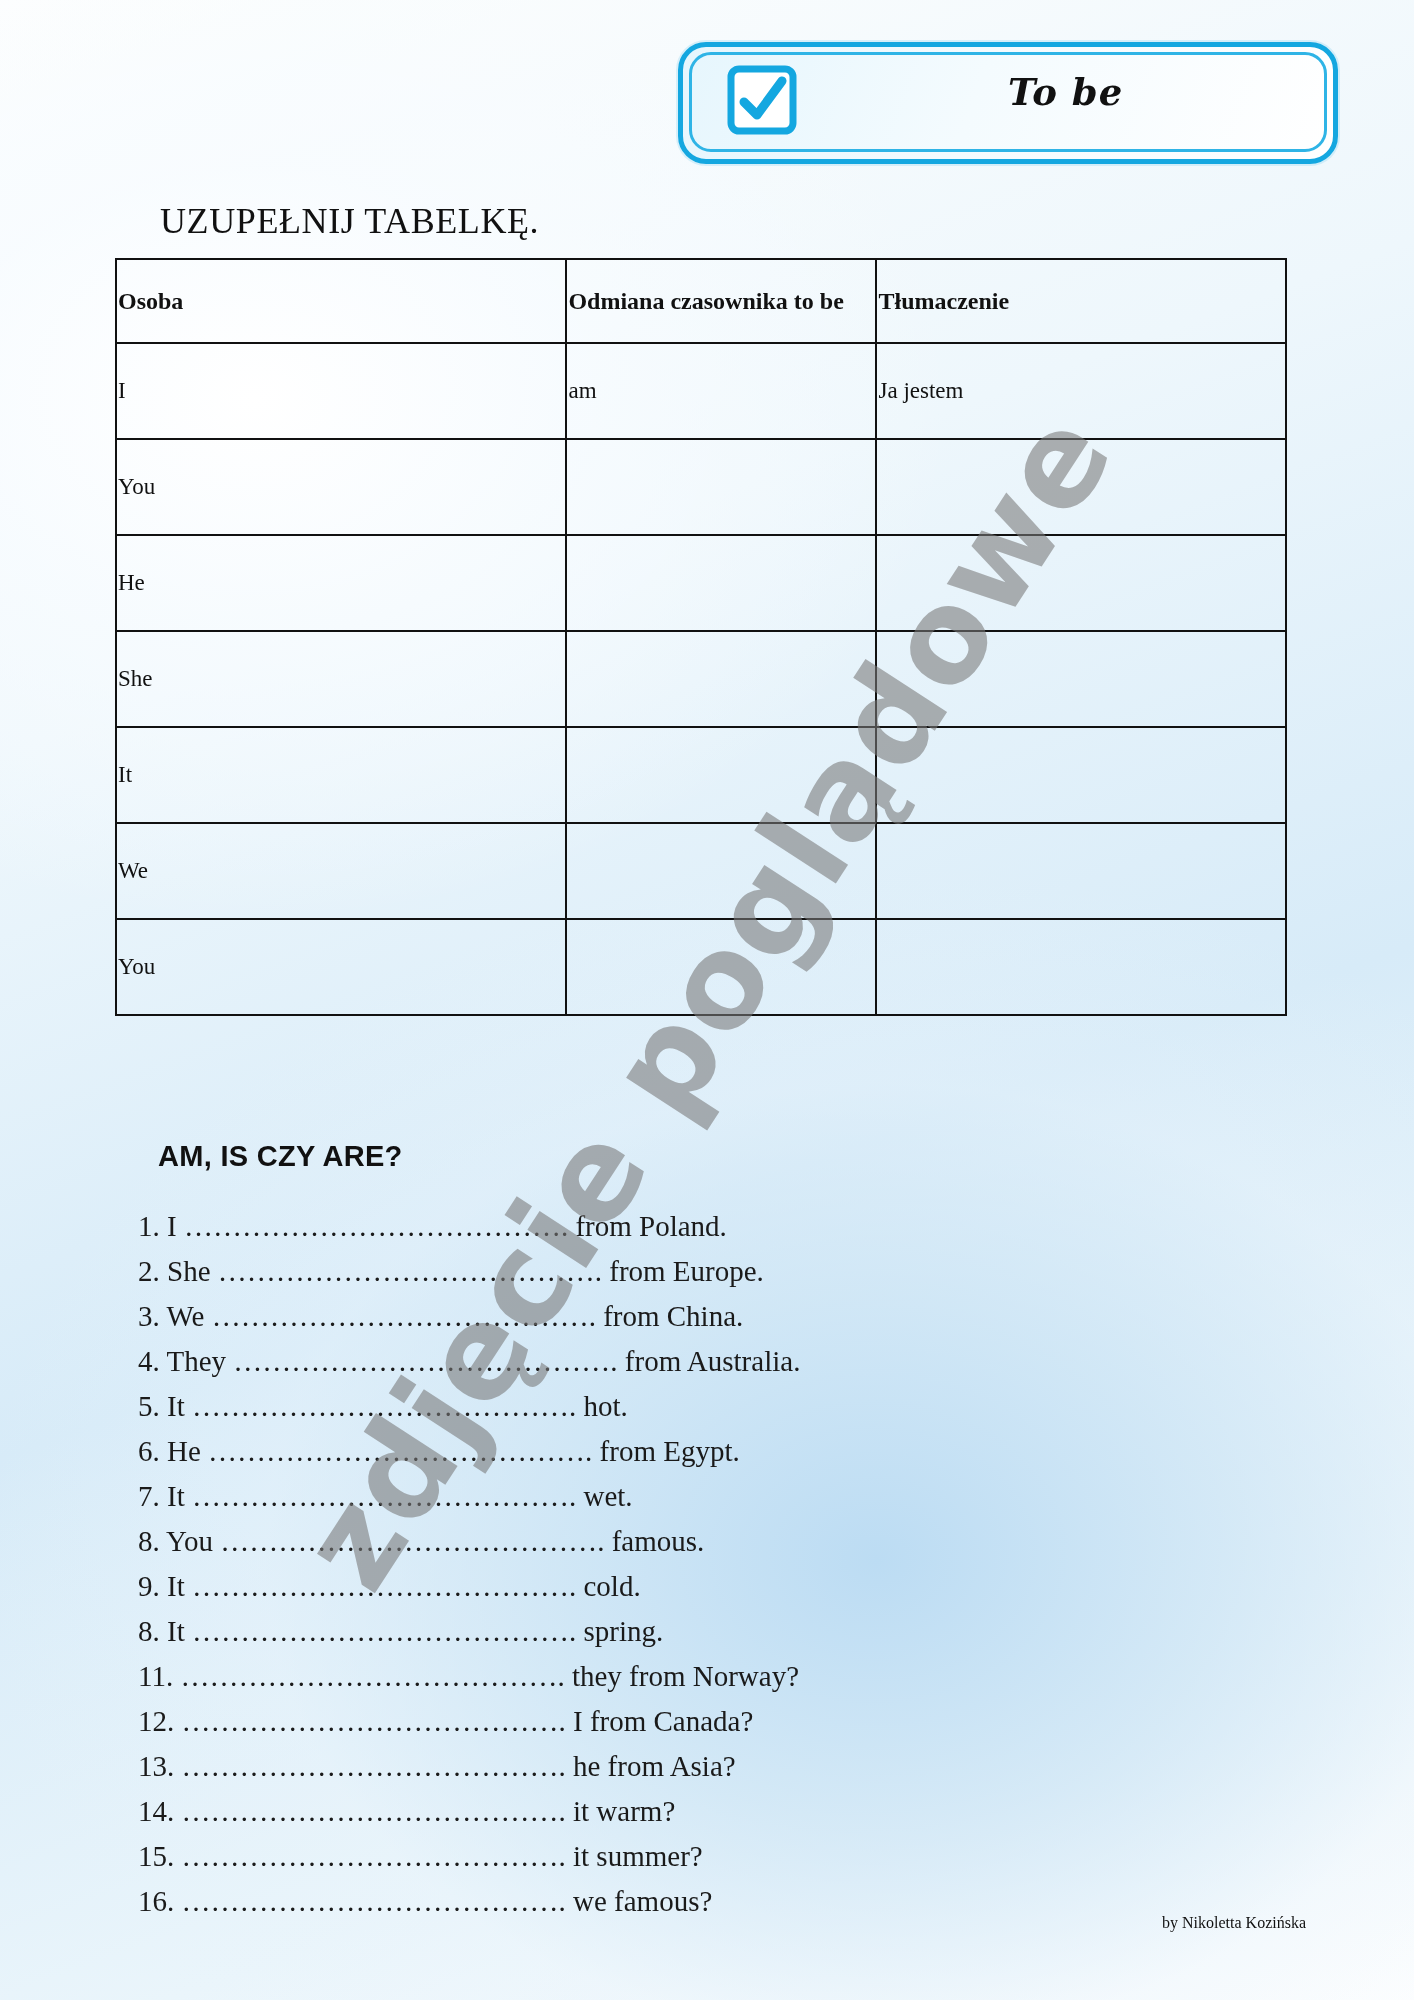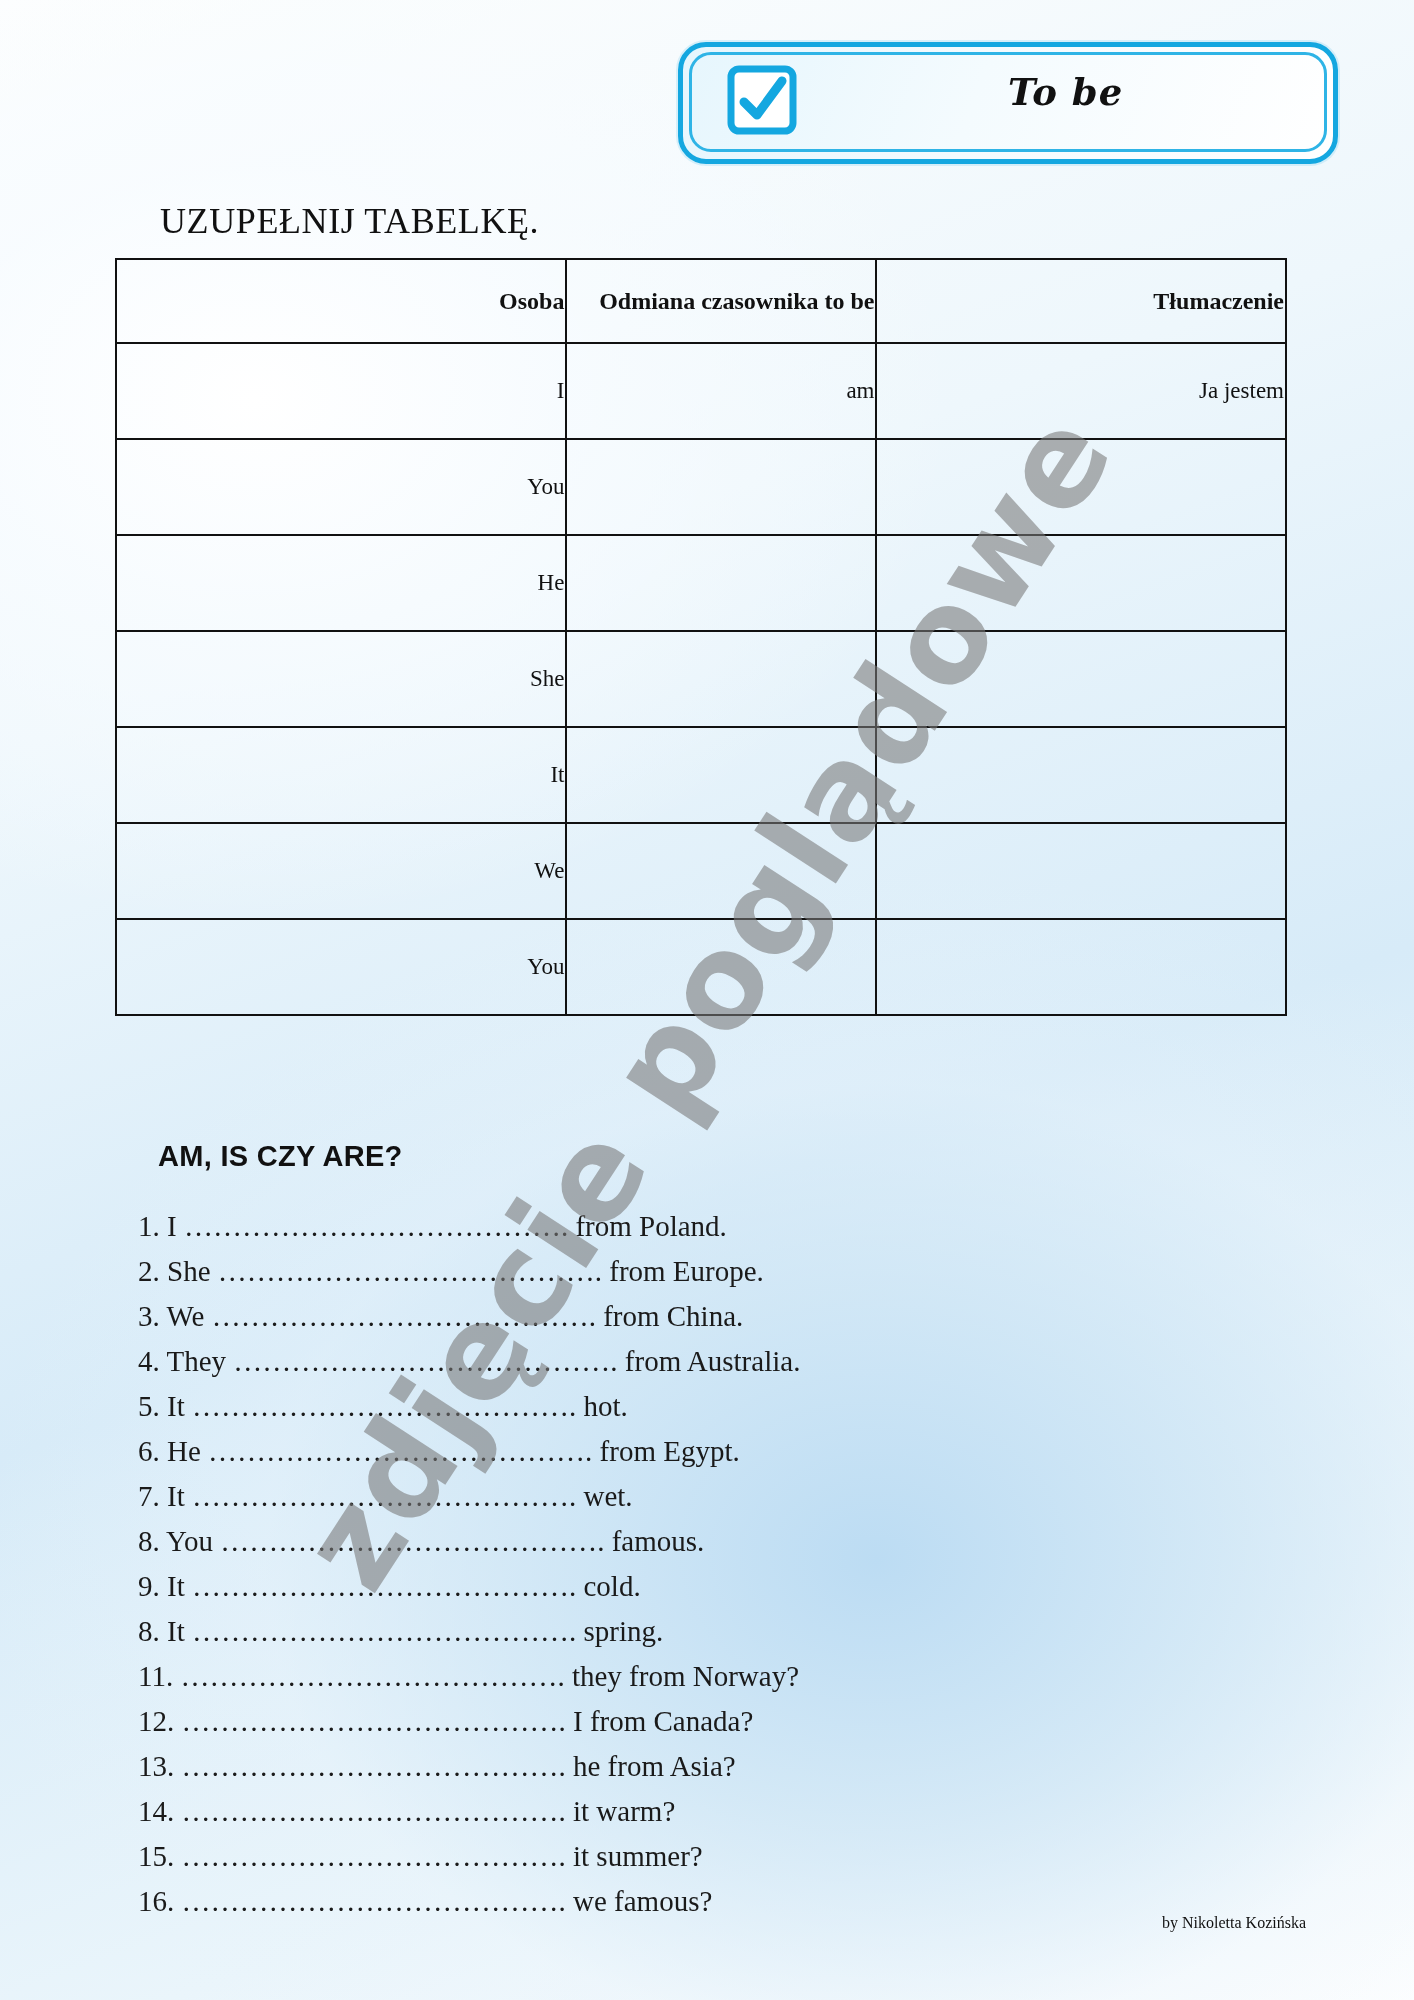--- a/index.html
+++ b/index.html
@@ -87,21 +87,21 @@
     top: 258px;
     width: 1172px;
   }
   table.conj {
     border-collapse: collapse;
     width: 100%;
     table-layout: fixed;
   }
   table.conj th, table.conj td {
     border: 2px solid #111;
-    text-align: right;
+    text-align: left;
     font-size: 23px;
     color: #111;
     background: transparent;
   }
   table.conj th {
     font-weight: bold;
     height: 80px;
     font-size: 24px;
   }
   table.conj td {

